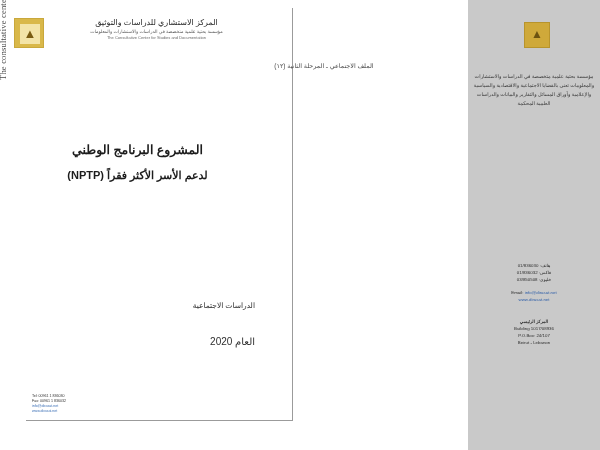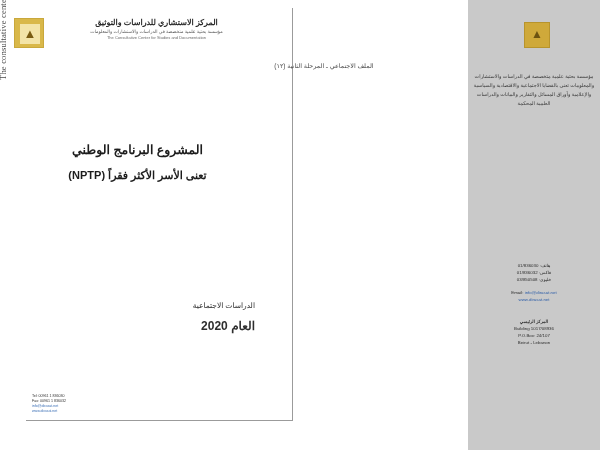--- a/index.html
+++ b/index.html
@@ -93,21 +93,21 @@
   .org-names {
     position: absolute;
     right: 0; top: 0;
     width: 195px;
     text-align: center;
     direction: rtl;
   }
   .org-ar-main {
     font-size: 8px;
     color: #2b2b2b;
-    font-weight: bold;
+    font-weight: normal;
     line-height: 10px;
   }
   .org-ar-sub {
     font-size: 4.6px;
     color: #5b5b5b;
     line-height: 6px;
     margin-top: 1px;
   }
   .org-en {
     font-size: 4px;
@@ -163,25 +163,24 @@
     top: 300px;
     width: 235px;
     direction: rtl;
   }
   .category-label {
     font-size: 7.5px;
     color: #2e2e2e;
     line-height: 12px;
   }
   .year-label {
-    font-size: 12px;
+    font-size: 10px;
     color: #2e2e2e;
     line-height: 12px;
-    margin-top: 8px;
-    font-weight: bold;
+    margin-top: 24px;
   }
 
   
   .cover-contact {
     position: absolute;
     left: 32px;
     bottom: 36px;
     width: 115px;
     direction: ltr;
     text-align: left;
@@ -283,21 +282,21 @@
         <div class="org-ar-main">المركز الاستشاري للدراسات والتوثيق</div>
         <div class="org-ar-sub">مؤسسة بحثية علمية متخصصة في الدراسات والاستشارات والمعلومات</div>
         <div class="org-en">The Consultative Center for Studies and Documentation</div>
       </div>
     </div>
 
     <div class="series-line">الملف الاجتماعي ـ المرحلة الثانية (١٢)</div>
 
     <div class="title-block">
       <div class="title-main">المشروع البرنامج الوطني</div>
-      <div class="title-sub">تعنى الأسر الأكثر فقراً (NPTP)</div>
+      <div class="title-sub">لدعم الأسر الأكثر فقراً (NPTP)</div>
     </div>
 
     <div class="category-block">
       <div class="category-label">الدراسات الاجتماعية</div>
       <div class="year-label">العام 2020</div>
     </div>
 
     <div class="cover-contact">
       <span class="ln dark">Tel: 00961 1 836030</span>
       <span class="ln dark">Fax: 00961 1 836032</span>

